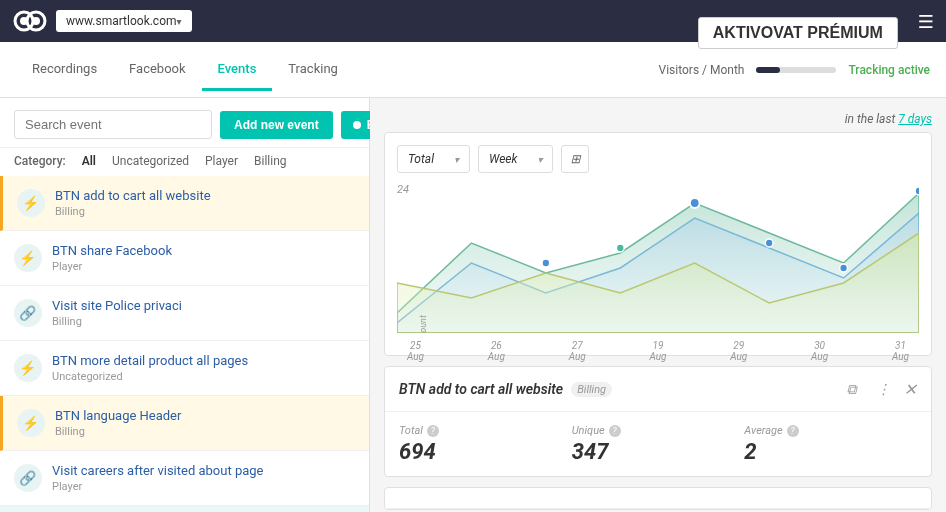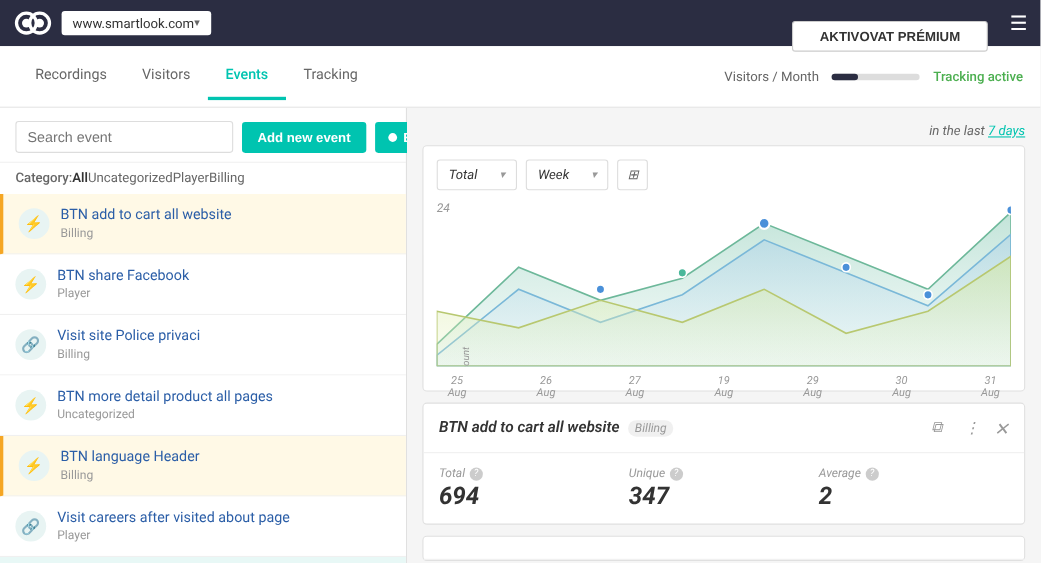--- a/index.html
+++ b/index.html
@@ -6,21 +6,21 @@
     body { font-family: -apple-system, BlinkMacSystemFont, 'Segoe UI', Roboto, sans-serif; background: #f5f5f5; font-size: 13px; color: #333; width: 946px; height: 512px; overflow: hidden; }
 
     
     .top-bar { background: #2b2d42; height: 42px; display: flex; align-items: center; padding: 0 12px; gap: 8px; }
     .logo { display: flex; align-items: center; gap: 4px; }
     .logo-icon { width: 36px; height: 36px; }
     .url-bar { background: white; border-radius: 3px; padding: 4px 10px; font-size: 13px; color: #333; flex: 0 0 120px; display: flex; align-items: center; justify-content: space-between; }
     .url-text { font-size: 12px; }
     .url-chevron { font-size: 10px; color: #666; }
     .top-bar-spacer { flex: 1; }
-    .aktivovat-btn { background: white; border: 1px solid #ccc; border-radius: 3px; padding: 6px 24px; font-size: 12px; font-weight: 600; cursor: pointer; color: #333; margin-top: 23px; }
+    .aktivovat-btn { background: white; border: 1px solid #ccc; border-radius: 3px; padding: 6px 14px; font-size: 16px; font-weight: 600; cursor: pointer; color: #333; margin-top: 23px; }
     .menu-icon { color: white; font-size: 18px; margin-left: 12px; cursor: pointer; }
 
     
     .nav-bar { background: white; border-bottom: 1px solid #e0e0e0; height: 56px; display: flex; align-items: center; padding: 0 16px; }
     .nav-tabs { display: flex; gap: 0; flex: 1; }
     .nav-tab { padding: 12px 16px; font-size: 13px; cursor: pointer; color: #666; border-bottom: 3px solid transparent; text-decoration: none; }
     .nav-tab.active { color: #00c4b0; border-bottom-color: #00c4b0; font-weight: 500; }
     .nav-right { display: flex; align-items: center; gap: 12px; font-size: 12px; color: #666; }
     .tracking-badge { color: #4caf50; font-weight: 500; }
     .progress-bar-wrap { width: 80px; height: 6px; background: #ddd; border-radius: 3px; }
@@ -34,21 +34,21 @@
 
     
     .search-area { padding: 12px 14px 8px; border-bottom: 1px solid #f0f0f0; }
     .search-row { display: flex; gap: 8px; align-items: center; }
     .search-input { flex: 1; border: 1px solid #ddd; border-radius: 3px; padding: 6px 10px; font-size: 13px; color: #999; outline: none; }
     .add-event-btn { background: #00c4b0; color: white; border: none; border-radius: 3px; padding: 7px 14px; font-size: 12px; font-weight: 600; cursor: pointer; white-space: nowrap; }
     .event-picker-btn { background: #00c4b0; color: white; border: none; border-radius: 3px; padding: 7px 12px; font-size: 12px; font-weight: 600; cursor: pointer; white-space: nowrap; display: flex; align-items: center; gap: 6px; }
     .event-picker-dot { width: 8px; height: 8px; background: white; border-radius: 50%; }
 
     
-    .category-row { padding: 6px 14px 8px; display: flex; align-items: center; gap: 0; font-size: 12px; color: #666; }
+    .category-row { padding: 6px 14px 8px; display: flex; align-items: center; gap: 16px; font-size: 12px; color: #666; }
     .category-label { font-weight: 500; }
     .cat-item { cursor: pointer; color: #666; }
     .cat-item.active { color: #333; font-weight: 600; }
 
     
     .event-list { flex: 1; overflow-y: auto; }
     .event-item { display: flex; align-items: center; padding: 12px 14px; border-bottom: 1px solid #f0f0f0; cursor: pointer; background: white; }
     .event-item.selected { background: #fff9e6; border-left: 3px solid #f5a623; }
     .event-icon { width: 28px; height: 28px; border-radius: 50%; background: #e8f4f3; display: flex; align-items: center; justify-content: center; font-size: 14px; margin-right: 10px; flex-shrink: 0; }
     .event-info { flex: 1; }
@@ -106,21 +106,21 @@
     <span class="url-chevron">▾</span>
   </div>
   <div class="top-bar-spacer"></div>
   <button class="aktivovat-btn">AKTIVOVAT PRÉMIUM</button>
   <span class="menu-icon">☰</span>
 </div>
 
 <div class="nav-bar">
   <div class="nav-tabs">
     <a class="nav-tab">Recordings</a>
-    <a class="nav-tab">Visitors</a>
+    <a class="nav-tab">Facebook</a>
     <a class="nav-tab active">Events</a>
     <a class="nav-tab">Tracking</a>
   </div>
   <div class="nav-right">
     <span>Visitors / Month</span>
     <div class="progress-bar-wrap">
       <div class="progress-bar-fill"></div>
     </div>
     <span class="tracking-badge">Tracking active</span>
   </div>

